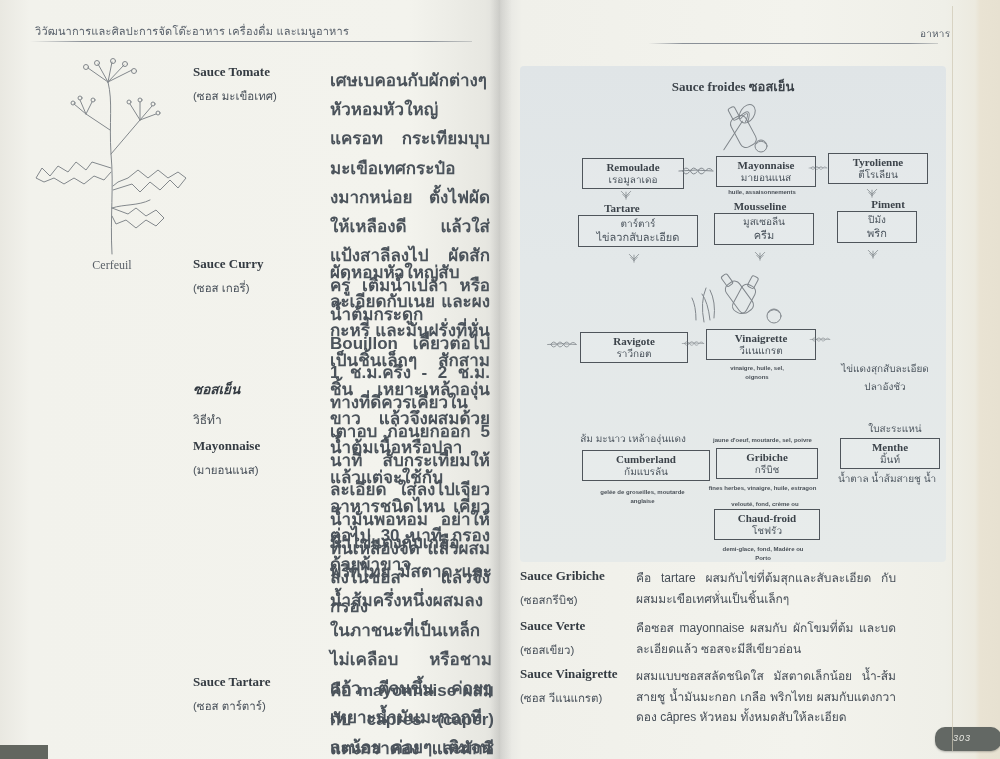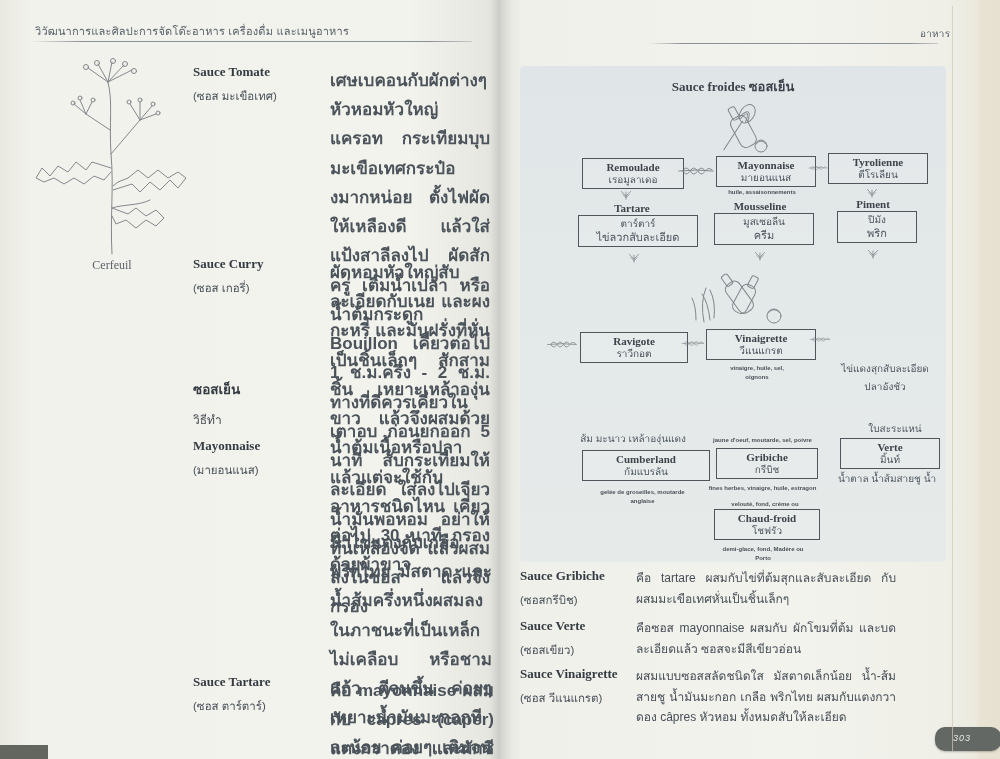--- a/index.html
+++ b/index.html
@@ -16,21 +16,21 @@
     background:linear-gradient(90deg,rgba(90,90,85,0) 0,rgba(90,90,85,.14) 45%,rgba(90,90,85,.10) 55%,rgba(90,90,85,0) 100%);}
   .edge-line{position:absolute;left:952px;top:6px;width:1px;height:745px;background:#cfc8b4;opacity:.7;}
 
   .hdr{position:absolute;font-size:11px;color:#59616b;letter-spacing:.2px;}
   .hline{position:absolute;height:1px;background:linear-gradient(90deg,rgba(120,126,132,0),#8a9097 12%,#8a9097 90%,rgba(120,126,132,.3));}
 
   .term{position:absolute;font-family:"Liberation Serif",serif;font-weight:bold;
         font-size:13px;color:#343b42;}
   .thaiterm{position:absolute;font-size:11.5px;color:#49515a;}
   .bodytxt{position:absolute;font-size:17px;line-height:1.72;color:#4b535b;text-align:justify;font-weight:bold;}
-  .heading{position:absolute;font-size:13.5px;font-weight:bold;color:#343b42;}
+  .heading{position:absolute;font-size:13.5px;font-weight:bold;color:#343b42;font-style:italic;}
   .subhead{position:absolute;font-size:12px;color:#434b53;}
   .caption{position:absolute;font-family:"Liberation Serif",serif;font-size:12px;color:#585f66;text-align:center;}
 
   .panel{position:absolute;left:20px;top:66px;width:426px;height:496px;
          background:linear-gradient(180deg,#e0e5e7 0,#e3e8e9 40%,#e6eae9 100%);
          border-radius:4px;}
   .dtitle{position:absolute;top:10px;left:0;width:100%;text-align:center;
           font-family:"Liberation Serif",serif;font-weight:bold;font-size:13px;color:#3c434a;}
   .dbox{position:absolute;border:1px solid #4f555b;text-align:center;padding:2px 3px;
         color:#3c434a;background:rgba(255,255,255,.10);}
@@ -179,31 +179,31 @@
         <svg width="16" height="11" viewBox="0 0 20 14">
             <use href="#sprig"></use>
           </svg>
         </div>
       <div class="deco" style="left:344px;top:121px">
         <svg width="16" height="11" viewBox="0 0 20 14">
             <use href="#sprig"></use>
           </svg>
         </div>
 
-      <div class="dlabel" style="left:56px;top:136px;width:112px">Tartare</div>
+      <div class="dlabel" style="left:46px;top:136px;width:112px">Tartare</div>
       <div class="dbox" style="left:58px;top:149px;width:112px">
         <div class="th">ตาร์ตาร์</div>
         <div class="ing">ไข่ลวกสับละเอียด</div>
       </div>
       <div class="dlabel" style="left:192px;top:134px;width:96px">Mousseline</div>
       <div class="dbox" style="left:194px;top:147px;width:92px">
         <div class="th">มูสเซอลีน</div>
         <div class="ing">ครีม</div>
       </div>
-      <div class="dlabel" style="left:315px;top:132px;width:76px">Piment</div>
+      <div class="dlabel" style="left:330px;top:132px;width:76px">Piment</div>
       <div class="dbox" style="left:317px;top:145px;width:72px">
         <div class="th">ปิมัง</div>
         <div class="ing">พริก</div>
       </div>
       <div class="deco" style="left:106px;top:186px">
         <svg width="16" height="11" viewBox="0 0 20 14">
             <use href="#sprig"></use>
           </svg>
         </div>
       <div class="deco" style="left:232px;top:184px">
@@ -274,21 +274,21 @@
 
       <div class="tiny" style="left:180px;top:370px;width:125px">jaune d'oeuf, moutarde, sel, poivre</div>
       <div class="dbox" style="left:196px;top:382px;width:94px">
         <div class="nm">Gribiche</div>
         <div class="th">กรีบิช</div>
       </div>
       <div class="tiny" style="left:175px;top:418px;width:135px">fines herbes, vinaigre, huile, estragon</div>
 
       <div class="thsm" style="left:325px;top:354px;width:100px">ใบสะระแหน่</div>
       <div class="dbox" style="left:320px;top:372px;width:92px">
-        <div class="nm">Verte</div>
+        <div class="nm">Menthe</div>
         <div class="th">มิ้นท์</div>
       </div>
       <div class="thsm" style="left:298px;top:404px;width:138px">น้ำตาล น้ำส้มสายชู น้ำ</div>
 
       <div class="tiny" style="left:185px;top:434px;width:120px">velouté, fond, crème ou</div>
       <div class="dbox" style="left:194px;top:443px;width:98px">
         <div class="nm">Chaud-froid</div>
         <div class="th">โชฟรัว</div>
       </div>
       <div class="tiny pre" style="left:178px;top:479px;width:130px">demi-glace, fond, Madère ou

